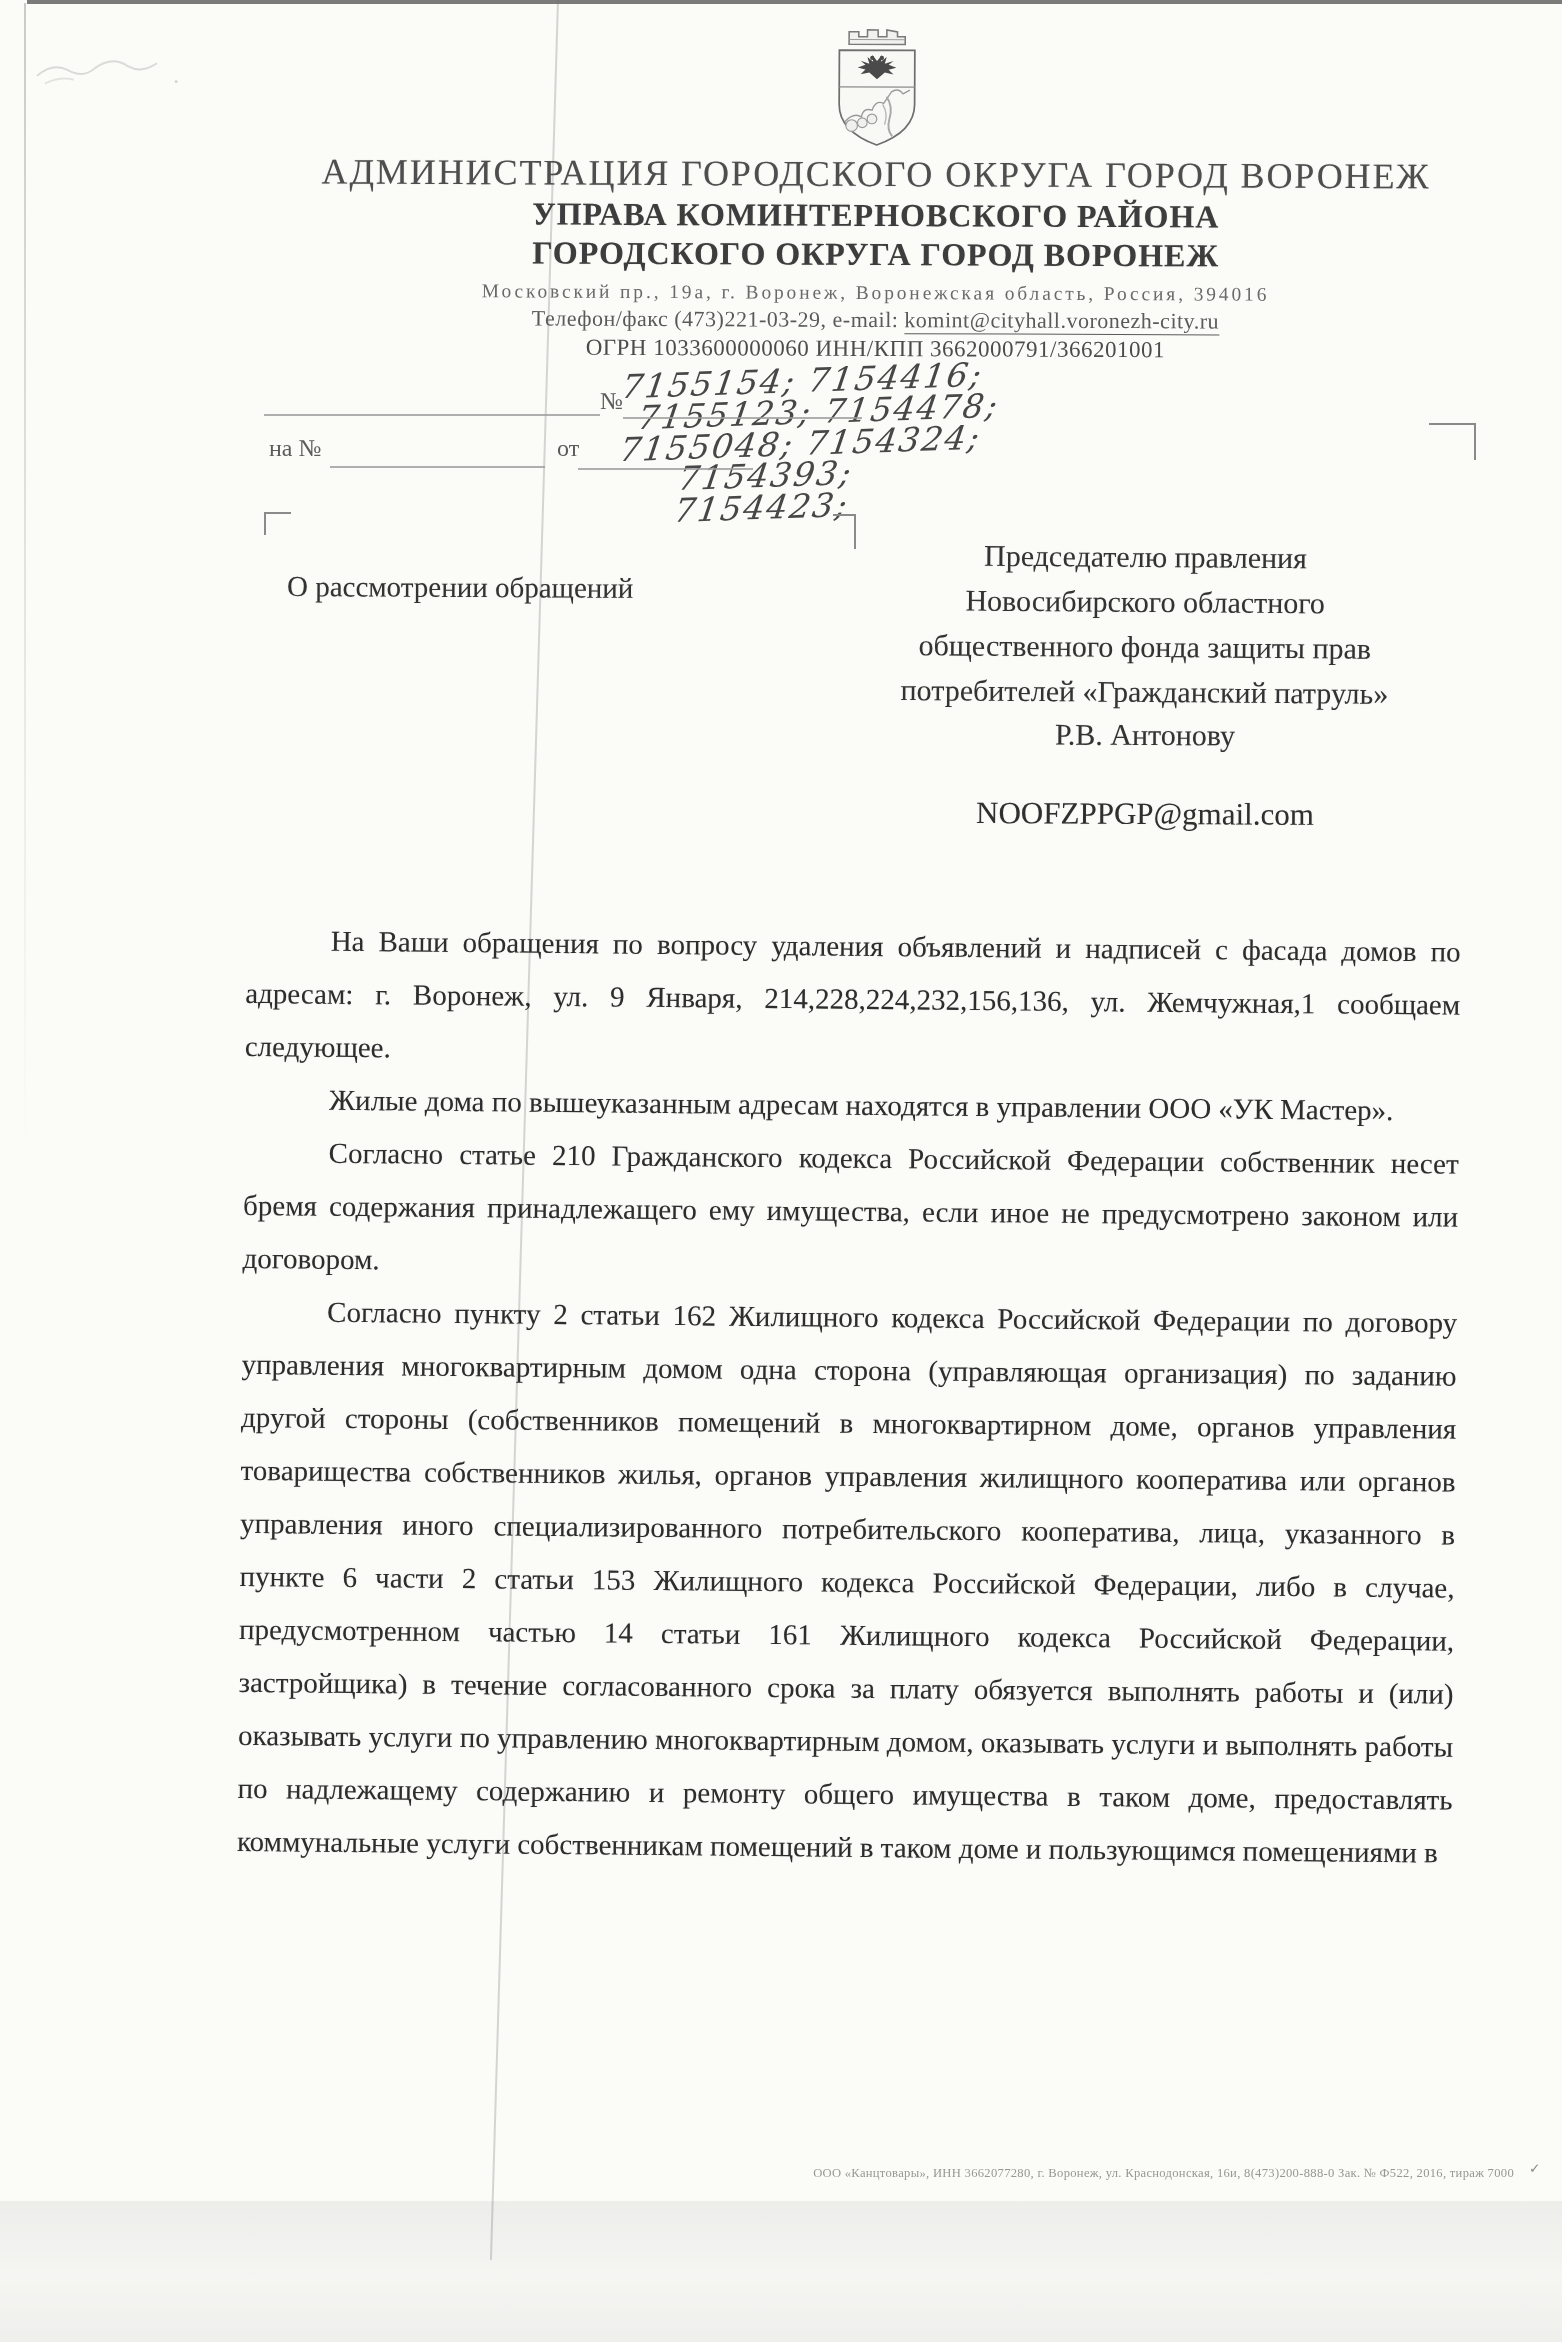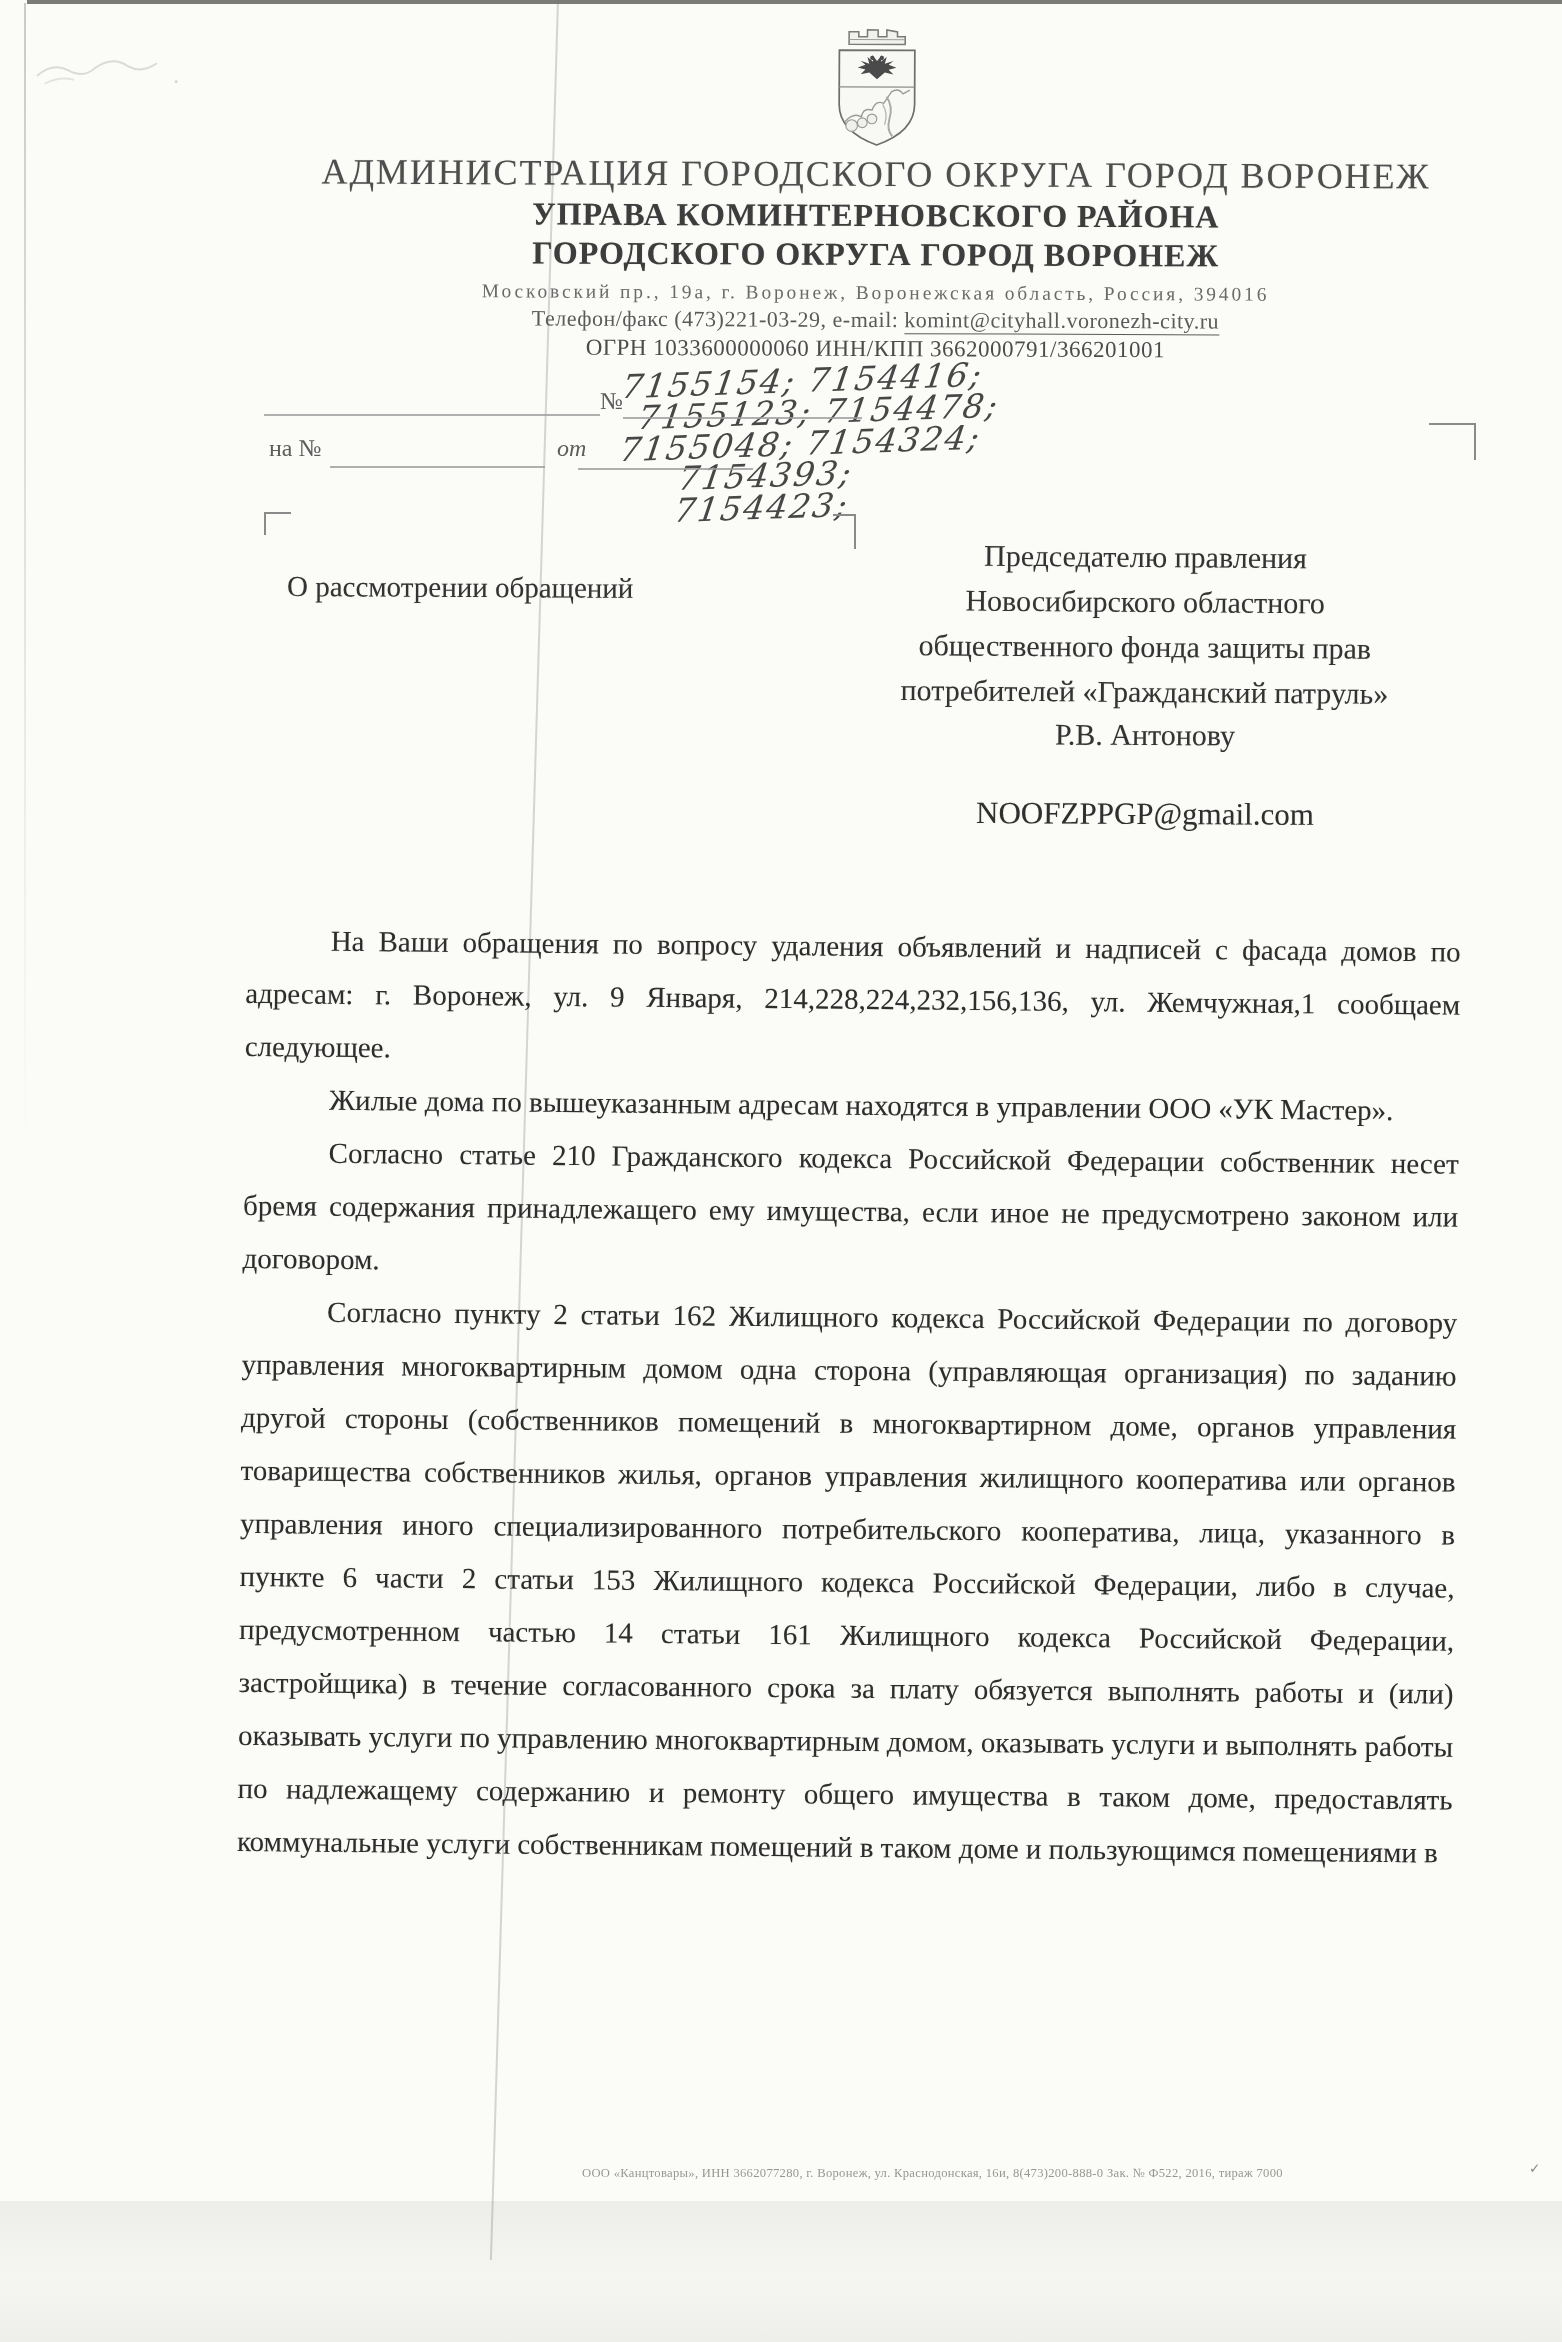--- a/index.html
+++ b/index.html
@@ -35,21 +35,21 @@
   .addressee-block{position:absolute;left:825px;top:534px;width:640px;text-align:center;
       font-size:30px;line-height:45px;color:#333;transform:rotate(.45deg);text-shadow:0 0 1px rgba(80,80,80,.3);}
   .addressee-name{position:absolute;left:825px;top:718px;width:640px;text-align:center;font-size:30px;color:#333;transform:rotate(.3deg);text-shadow:0 0 1px rgba(80,80,80,.3);}
   .addressee-email{position:absolute;left:825px;top:796px;width:640px;text-align:center;font-size:31px;color:#2f2f2f;transform:rotate(.3deg);text-shadow:0 0 1px rgba(80,80,80,.3);}
   
   .body-text{position:absolute;left:246px;top:914px;width:1215px;
       font-size:29px;line-height:53px;text-align:justify;color:#2d2d2d;
       transform:rotate(.55deg);transform-origin:left top;text-shadow:0 0 1px rgba(70,70,70,.3);}
   .body-text p{margin:0;text-indent:85px;}
   
-  .print-footer{position:absolute;left:582px;top:2166px;width:932px;
+  .print-footer{position:absolute;left:582px;top:2166px;width:932px;text-align:right;
       font-size:12.6px;color:#979792;letter-spacing:0.3px;white-space:nowrap;}
   .footer-mark{position:absolute;left:1529px;top:2160px;font-size:13.6px;color:#8a8a8a;}
 </style>
 </head>
 <body>
 
 <div class="page">
 
   <div class="scan-top-edge"></div>
   <div class="scan-left-edge"></div>
@@ -93,21 +93,21 @@
   <span class="ref-label" style="left:600px;top:388px;">№</span>
   <span class="hw" style="left:639px;top:392px;">7155123; 7154478;</span>
   <span class="hw" style="left:621px;top:424px;">7155048; 7154324;</span>
   <span class="hw" style="left:679px;top:456px;">7154393;</span>
   <span class="hw" style="left:675px;top:488px;">7154423;</span>
 
   <div class="rule" style="left:264px;top:414px;width:336px;"></div>
   <div class="rule" style="left:623px;top:417px;width:239px;"></div>
   <span class="ref-label" style="left:269px;top:435px;text-align:right;">на №</span>
   <div class="rule" style="left:330px;top:466px;width:215px;"></div>
-  <span class="ref-label" style="left:557px;top:435px;font-style:italic;">от</span>
+  <span class="ref-label" style="left:557px;top:435px;">от</span>
   <div class="rule" style="left:578px;top:468px;width:175px;"></div>
 
   <div class="corner" style="left:1429px;top:423px;">
     <div style="left:0;top:0;width:47px;height:1.9px;"></div>
     <div style="left:45px;top:0;width:1.9px;height:37px;"></div>
   </div>
   <div class="corner" style="left:264px;top:512px;">
     <div style="left:0;top:0;width:27px;height:1.9px;"></div>
     <div style="left:0;top:0;width:1.9px;height:23px;"></div>
   </div>

